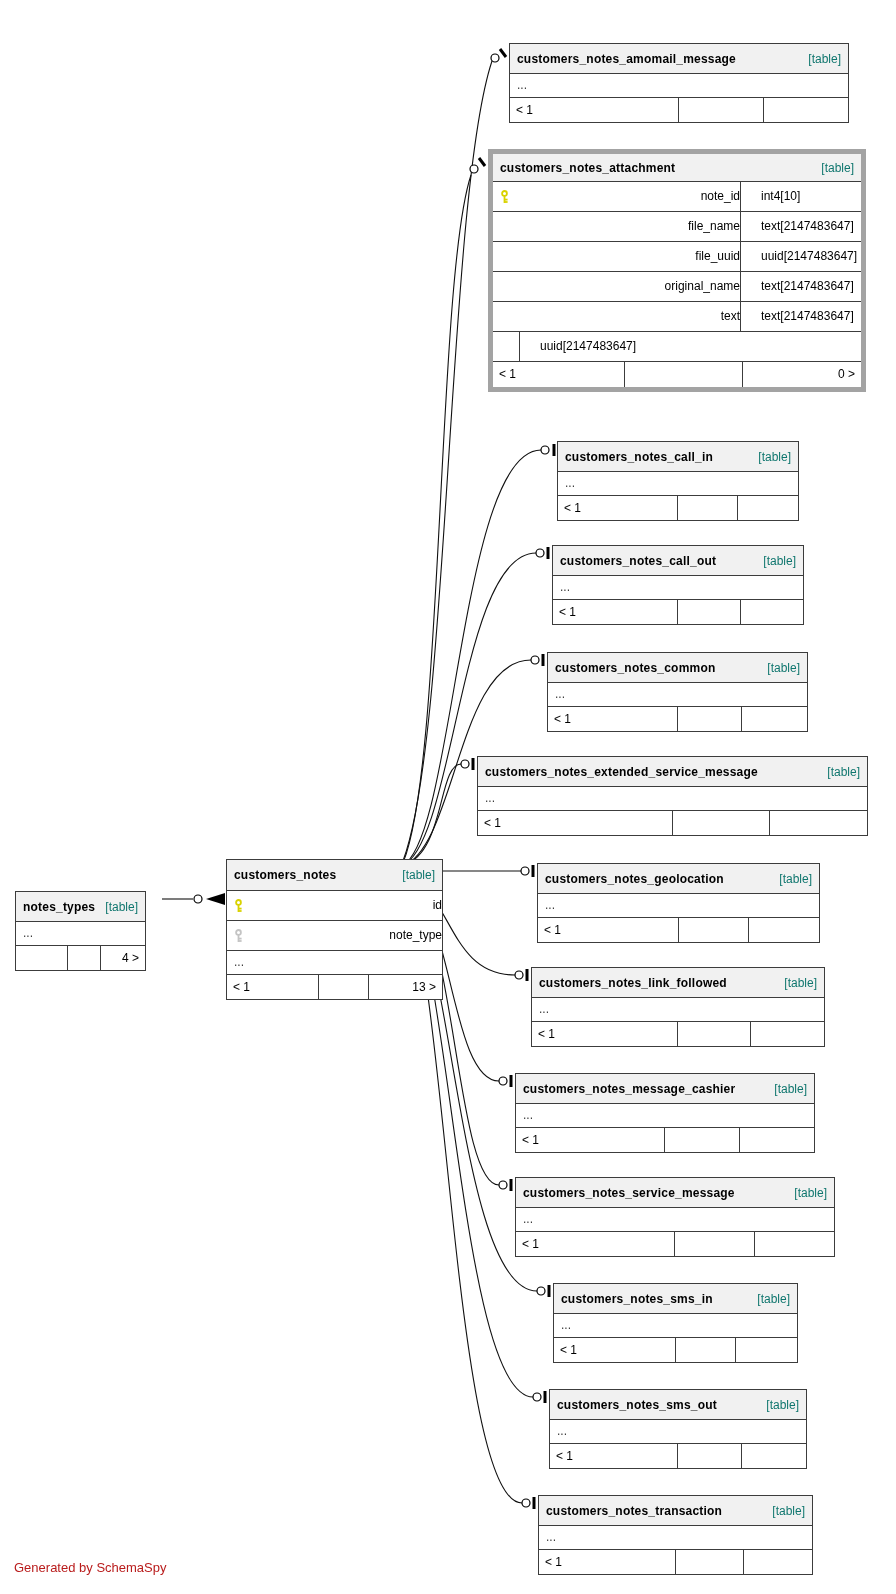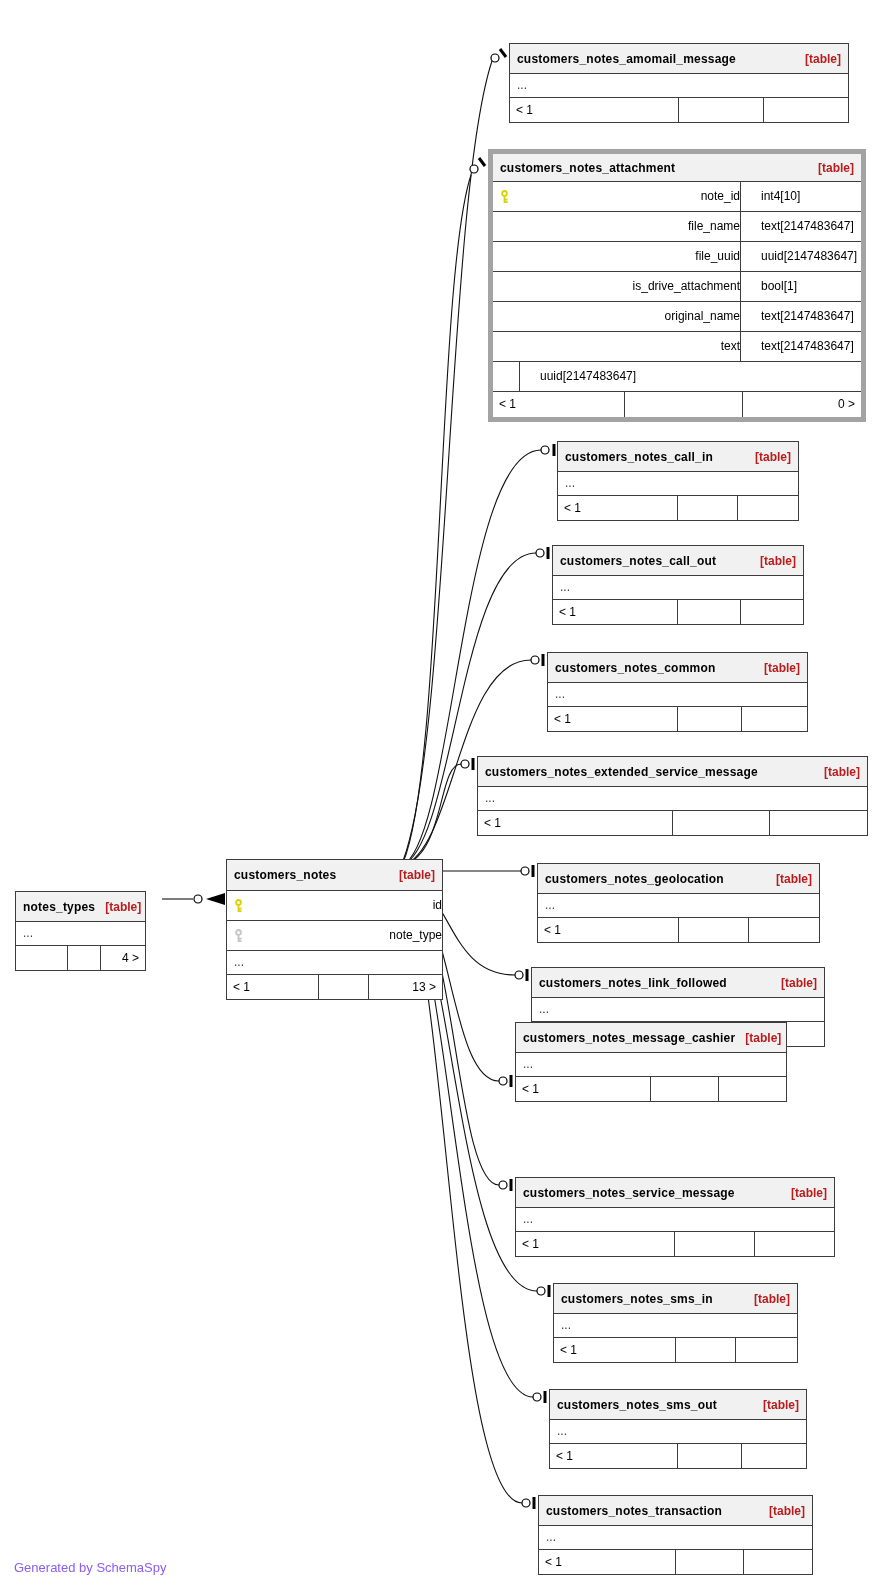--- a/index.html
+++ b/index.html
@@ -5,21 +5,21 @@
   html,body{margin:0;padding:0;background:#ffffff;}
   .canvas{position:relative;width:896px;height:1594px;overflow:hidden;
           font-family:"Liberation Sans",sans-serif;color:#000;}
   svg.edges{position:absolute;left:0;top:0;}
 
   .tbl{position:absolute;background:#fff;border:1px solid #3c3c3c;box-sizing:border-box;font-size:12px;margin-top:33px;}
   .tbl.hl{border:5px solid #a3a3a3;}
   .hdr{display:flex;justify-content:space-between;align-items:center;background:#f1f1f1;
        border-bottom:1px solid #3c3c3c;height:29px;padding:0 7px;}
   .hdr .nm{font-weight:bold;letter-spacing:.2px;}
-  .hdr .tag{font-weight:bold;color:#b91c1c;padding-left:10px;white-space:nowrap;text-align:center;}
+  .hdr .tag{font-weight:normal;color:#0f766e;padding-left:10px;white-space:nowrap;text-align:center;}
   .rw{position:relative;border-bottom:1px solid #3c3c3c;}
   .rw.el{height:23px;line-height:23px;padding:0 7px;color:#3a3a3a;}
   .rw.col{height:29px;line-height:29px;display:flex;align-items:center;}
   .rw .keyc{width:26px;display:inline-flex;justify-content:center;flex:0 0 26px;}
   .rw .cn{flex:1;text-align:right;}
   .rw .ct{flex:0 0 121px;border-left:1px solid #3c3c3c;height:100%;line-height:29px;padding-left:20px;box-sizing:border-box;}
   .ftr{display:flex;height:24px;line-height:24px;}
   .ftr span{display:block;box-sizing:border-box;height:100%;}
   .ftr .f1{width:50%;border-right:1px solid #3c3c3c;padding-left:6px;}
   .ftr .f2{width:25%;border-right:1px solid #3c3c3c;}
@@ -30,33 +30,33 @@
   #t-attachment{left:488px;top:116px;width:378px;}
   #t-attachment .hdr{height:27px;}
   #t-attachment .ftr{height:25px;line-height:25px;}
   #t-attachment .ftr .f1{width:36%;} #t-attachment .ftr .f2{width:32%;} #t-attachment .ftr .f3{width:32%;}
   #t-call-in{left:557px;top:408px;width:242px;}
   #t-call-out{left:552px;top:512px;width:252px;}
   #t-common{left:547px;top:619px;width:261px;}
   #t-extended{left:477px;top:723px;width:391px;}
   #t-geolocation{left:537px;top:830px;width:283px;}
   #t-link-followed{left:531px;top:934px;width:294px;}
-  #t-message-cashier{left:515px;top:989px;width:272px;}
+  #t-message-cashier{left:515px;top:1040px;width:300px;}
   #t-service-message{left:515px;top:1144px;width:320px;}
   #t-sms-in{left:553px;top:1250px;width:245px;}
   #t-sms-out{left:549px;top:1356px;width:258px;}
   #t-transaction{left:538px;top:1462px;width:275px;}
   #t-notes-types{left:15px;top:858px;width:131px;}
   #t-notes-types .ftr .f1{width:40%;} #t-notes-types .ftr .f2{width:26%;} #t-notes-types .ftr .f3{width:34%;}
   #t-customers-notes{left:226px;top:826px;width:217px;}
   #t-customers-notes .hdr{height:30px;}
   #t-customers-notes .ftr .f1{width:43%;} #t-customers-notes .ftr .f2{width:23%;} #t-customers-notes .ftr .f3{width:34%;}
 
   .keyicon{display:inline-block;}
-  .note{position:absolute;left:14px;top:1560px;font-size:13px;color:#8b5cf6;}
+  .note{position:absolute;left:14px;top:1560px;font-size:13px;color:#b91c1c;}
 </style>
 </head>
 <body>
 
 <div class="canvas">
 
   <svg class="edges" width="896" height="1594" viewBox="0 0 896 1594">
     <g fill="none" stroke="#111" stroke-width="1.1">
       <path d="M400,868 C450,760 446,200 492,61"></path>
       <path d="M400,869 C444,790 436,280 471,175"></path>
@@ -148,25 +148,20 @@
       <span class="cn">file_name</span>
       <span class="ct">text[2147483647]</span>
     </div>
     <div class="rw col">
       <span class="keyc"></span>
       <span class="cn">file_uuid</span>
       <span class="ct">uuid[2147483647]</span>
     </div>
     <div class="rw col">
       <span class="keyc"></span>
-      <span class="cn">is_drive_attachment</span>
-      <span class="ct">bool[1]</span>
-    </div>
-    <div class="rw col">
-      <span class="keyc"></span>
       <span class="cn">original_name</span>
       <span class="ct">text[2147483647]</span>
     </div>
     <div class="rw col">
       <span class="keyc"></span>
       <span class="cn">text</span>
       <span class="ct">text[2147483647]</span>
     </div>
     <div class="rw col">
       <span class="keyc"></span>

